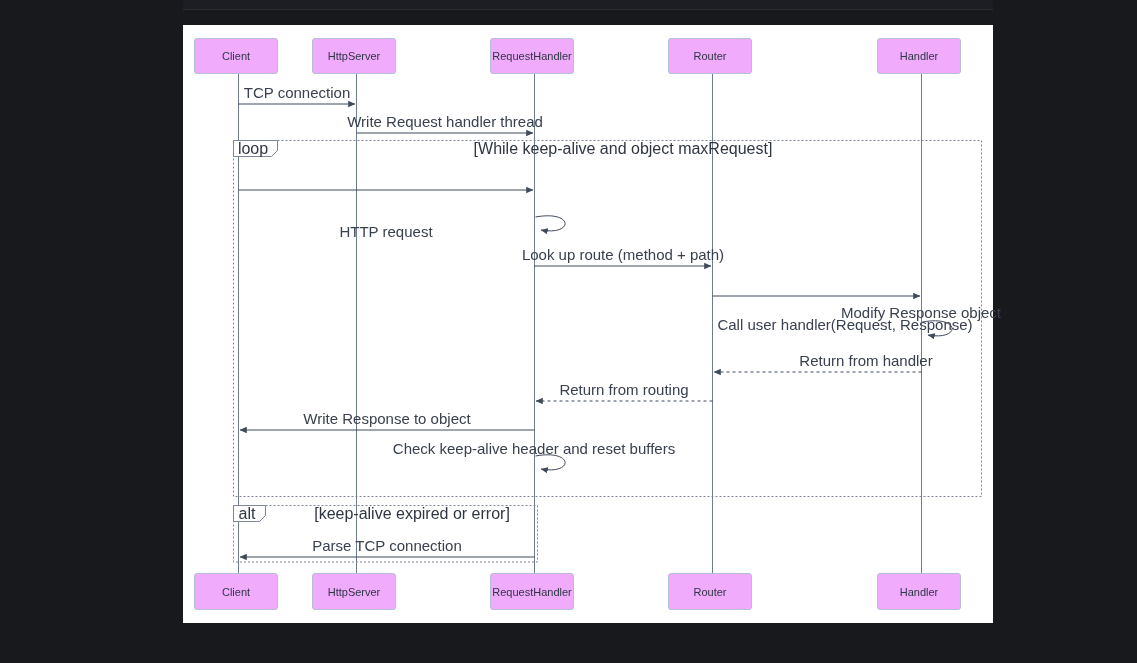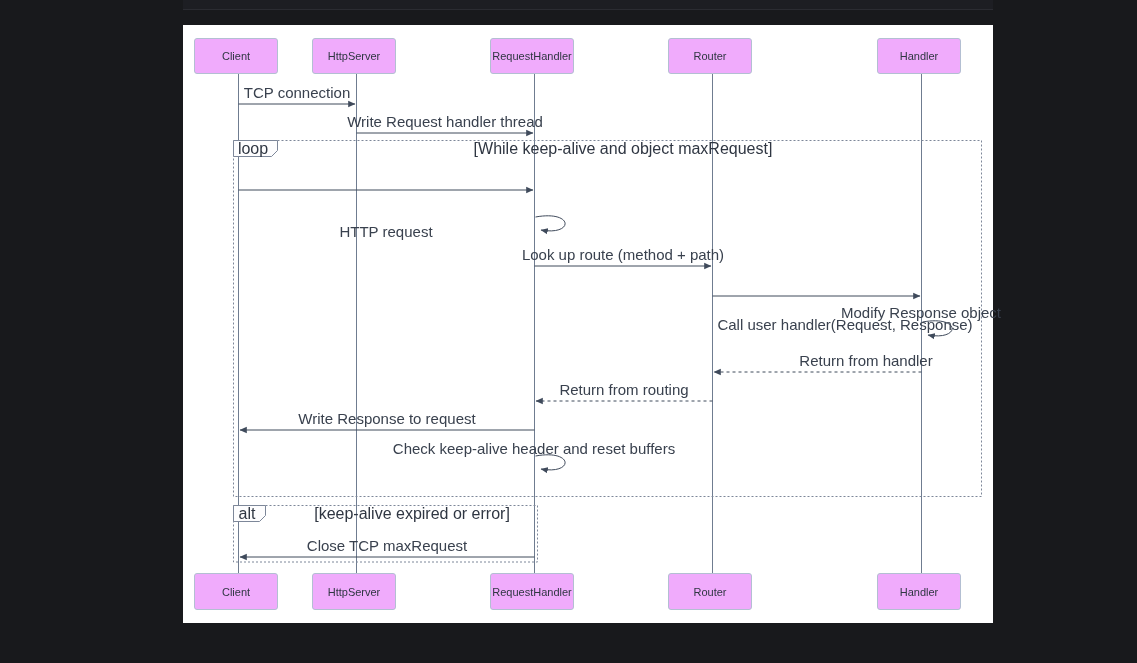--- a/index.html
+++ b/index.html
@@ -99,17 +99,17 @@
   <div class="fraglabel" style="left:216px;top:482px;padding-left:26px;">[keep-alive expired or error]</div>
 
   <div class="mlabel" style="left:114px;top:61px;">TCP connection</div>
   <div class="mlabel" style="left:262px;top:90px;">Write Request handler thread</div>
   <div class="mlabel" style="left:203px;top:153px;margin-top:47px;">HTTP request</div>
   <div class="mlabel" style="left:440px;top:223px;">Look up route (method + path)</div>
   <div class="mlabel" style="left:662px;top:253px;margin-top:40px;">Call user handler(Request, Response)</div>
   <div class="mlabel" style="left:738px;top:281px;">Modify Response object</div>
   <div class="mlabel" style="left:659px;top:329px;margin-left:24px;">Return from handler</div>
   <div class="mlabel" style="left:441px;top:358px;">Return from routing</div>
-  <div class="mlabel" style="left:204px;top:387px;">Write Response to request</div>
+  <div class="mlabel" style="left:204px;top:387px;">Write Response to object</div>
   <div class="mlabel" style="left:351px;top:417px;">Check keep-alive header and reset buffers</div>
-  <div class="mlabel" style="left:204px;top:514px;">Close TCP maxRequest</div>
+  <div class="mlabel" style="left:204px;top:514px;">Parse TCP connection</div>
 
 </div>
 
 </body></html>

